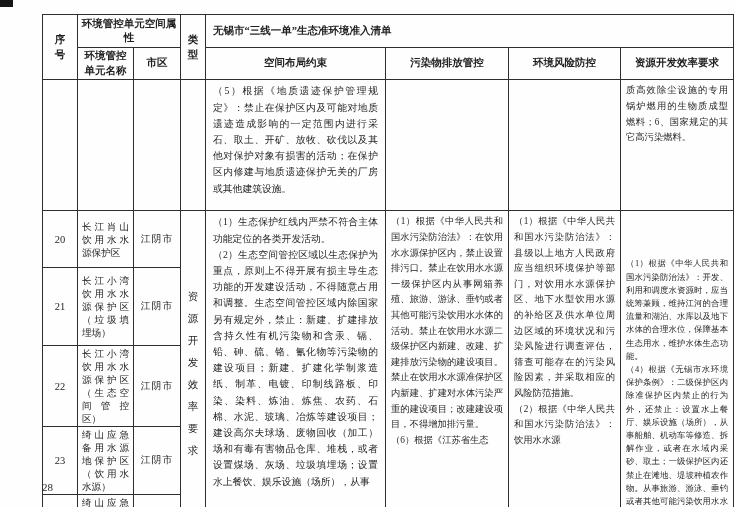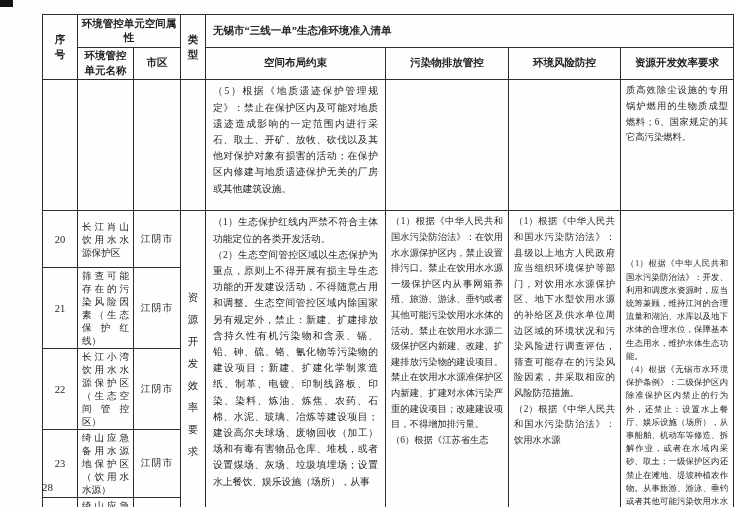--- a/index.html
+++ b/index.html
@@ -126,21 +126,21 @@
           <p>（1）根据《中华人民共和国水污染防治法》：开发、利用和调度水资源时，应当统筹兼顾，维持江河的合理流量和湖泊、水库以及地下水体的合理水位，保障基本生态用水，维护水体生态功能。</p>
           <p>（4）根据《无锡市水环境保护条例》：二级保护区内除准保护区内禁止的行为外，还禁止：设置水上餐厅、娱乐设施（场所），从事船舶、机动车等修造、拆解作业，或者在水域内采砂、取土；一级保护区内还禁止在滩地、堤坡种植农作物。从事旅游、游泳、垂钓或者其他可能污染饮用水水体的活动。</p>
           <p>（3）禁止销售使用燃料为“Ⅲ</p>
         </div>
       </td>
     </tr>
 
     <tr class="r21">
       <td class="serial">21</td>
       <td class="name">
-            <div class="nm">筛查可能存在的污染风险因素（生态保护红线）</div>
+            <div class="nm">长江小湾饮用水水源保护区（垃圾填埋场）</div>
           </td>
       <td class="district">江阴市</td>
     </tr>
 
     <tr class="r22">
       <td class="serial">22</td>
       <td class="name">
             <div class="nm">长江小湾饮用水水源保护区（生态空间管控区）</div>
           </td>
       <td class="district">江阴市</td>

